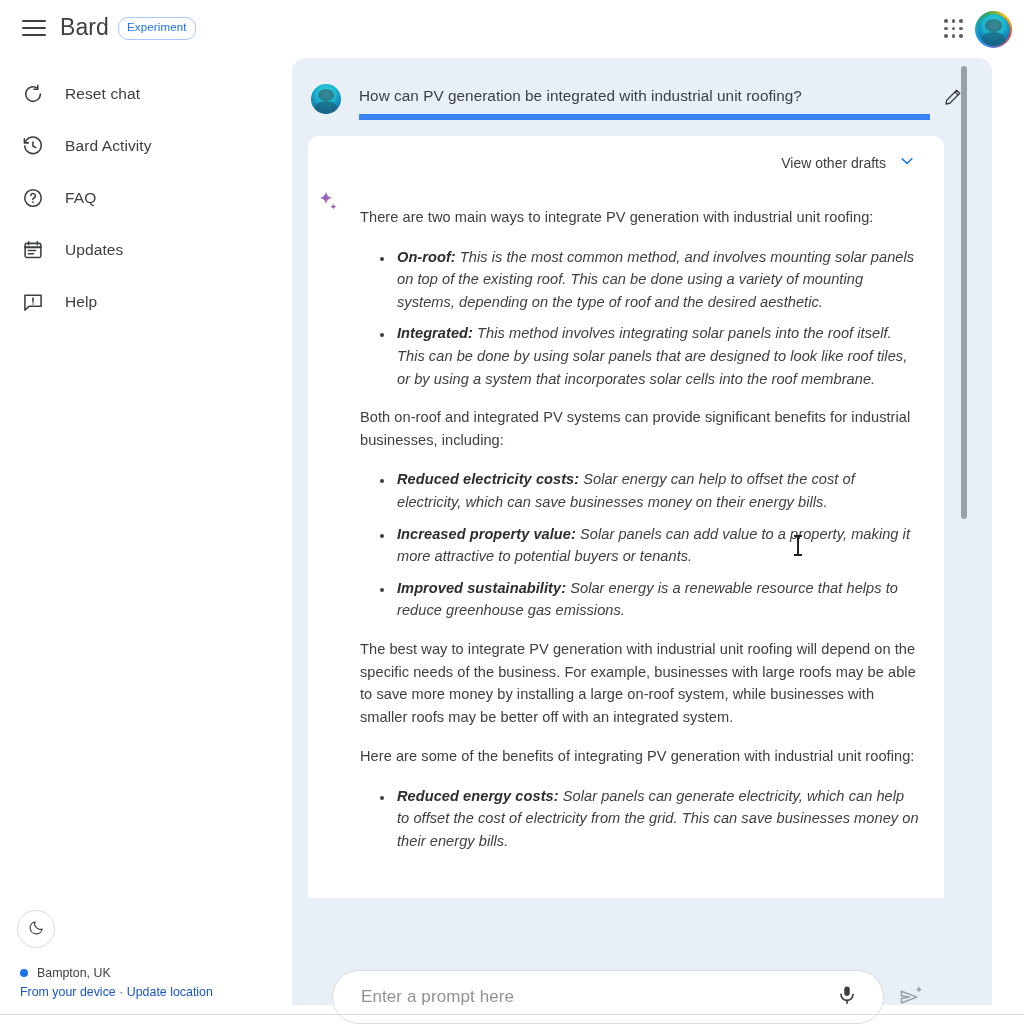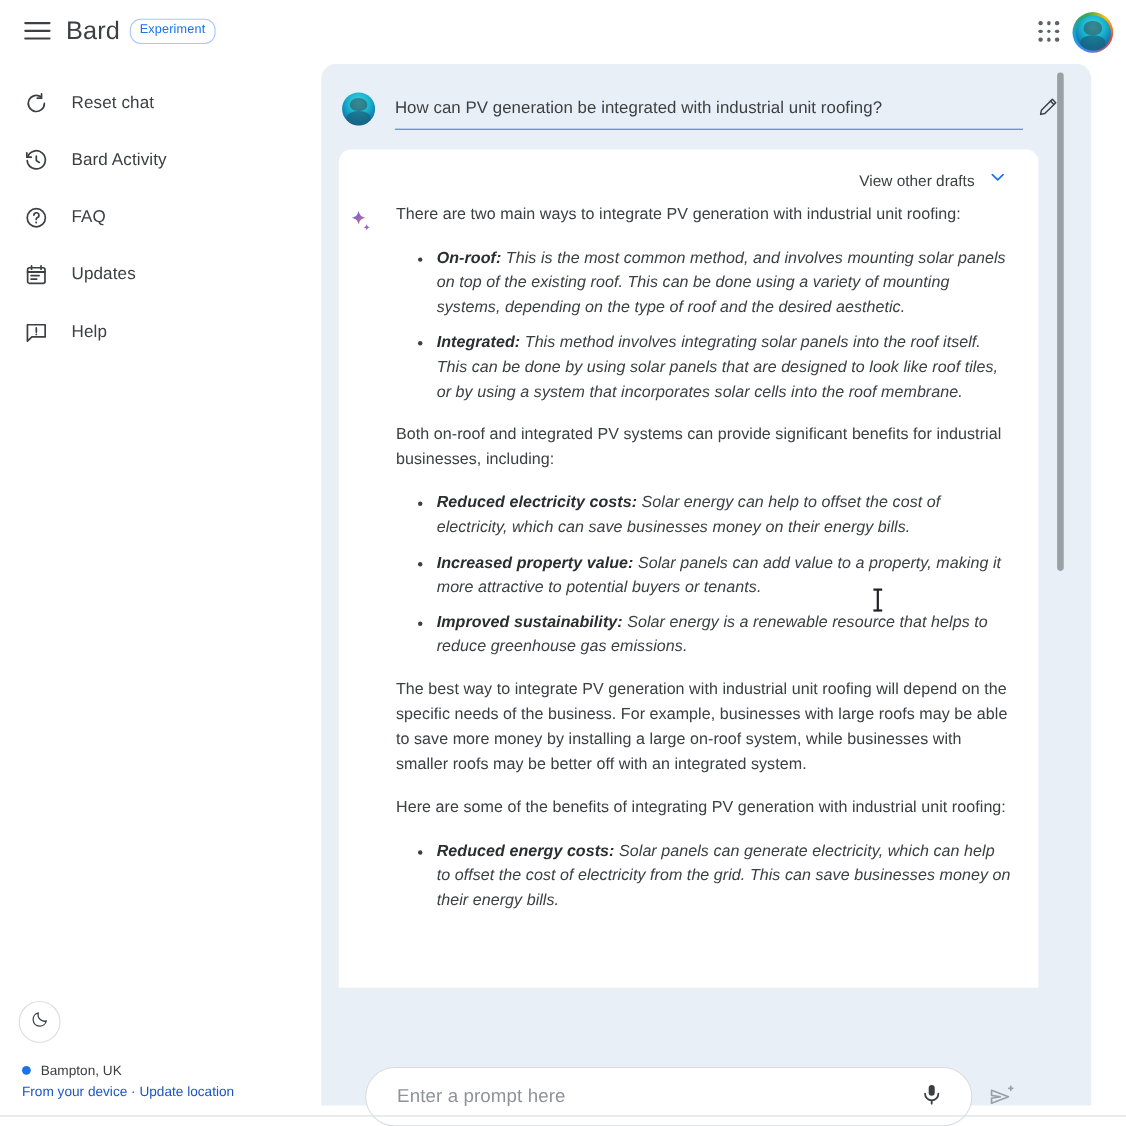--- a/index.html
+++ b/index.html
@@ -133,21 +133,21 @@
     content:""; position:absolute; left:24%; top:16%; width:52%; height:42%;
     border-radius:50% 50% 45% 45%; background:#2d4a52; opacity:.55;
   }
   .prompt-avatar::after {
     content:""; position:absolute; left:12%; bottom:0; width:76%; height:42%;
     border-radius:50% 50% 0 0; background:#1a5f77; opacity:.7;
   }
   .prompt-text {
     margin-left: 18px; font-size: 15.3px; color: #3c4043; letter-spacing: .05px;
     flex: 1 1 auto;
-    border-bottom: 1px solid #3b82f6;
+    border-bottom: 6px solid #3b82f6;
     padding-bottom: 9px; padding-top: 9px;
   }
   .edit-btn {
     width: 26px; height: 26px; margin-left: 10px; margin-right: 12px;
     flex: 0 0 26px; cursor: pointer;
     display: flex; align-items: center; justify-content: center;
   }
 
   .answer-card {
     position: absolute; left: 16px; top: 78px; width: 636px; height: 818px;
@@ -158,20 +158,21 @@
     position: absolute; right: 28px; top: 16px;
     display: flex; align-items: center; gap: 12px; cursor: pointer; justify-content: space-between;
   }
   .drafts-label { font-size: 14px; color: #3c4043; }
   .answer-body { position: absolute; left: 0; top: 48px; width: 636px; }
   .sparkle { position: absolute; left: 8px; top: 6px; width: 26px; height: 26px; }
   .answer-text {
     margin-left: 52px; margin-right: 24px;
     font-size: 14.6px; line-height: 22.6px; color: #3c4043;
     letter-spacing: .05px;
+    margin-top: 22px;
   }
   .answer-text p { margin-bottom: 17px; }
   .answer-text ul { margin: 0 0 16px 0; padding-left: 34px; list-style: disc; }
   .answer-text li { margin-bottom: 9px; padding-left: 3px; font-style: italic; }
   .answer-text li::marker { font-size: 12px; }
   .answer-text b { font-weight: 700; color: #2b2d30; }
 
   .scrollbar-track {
     position: absolute; right: 24px; top: 8px; width: 7px; height: 830px;
   }

